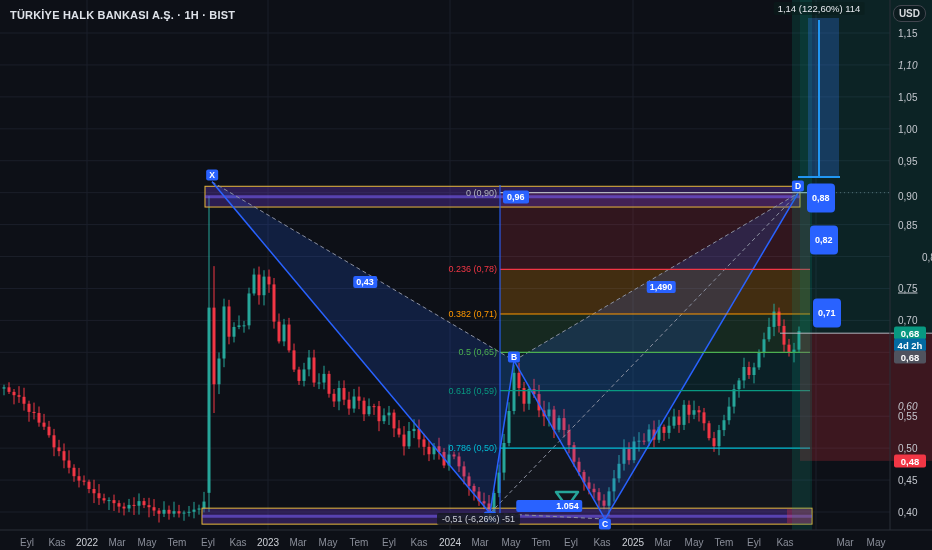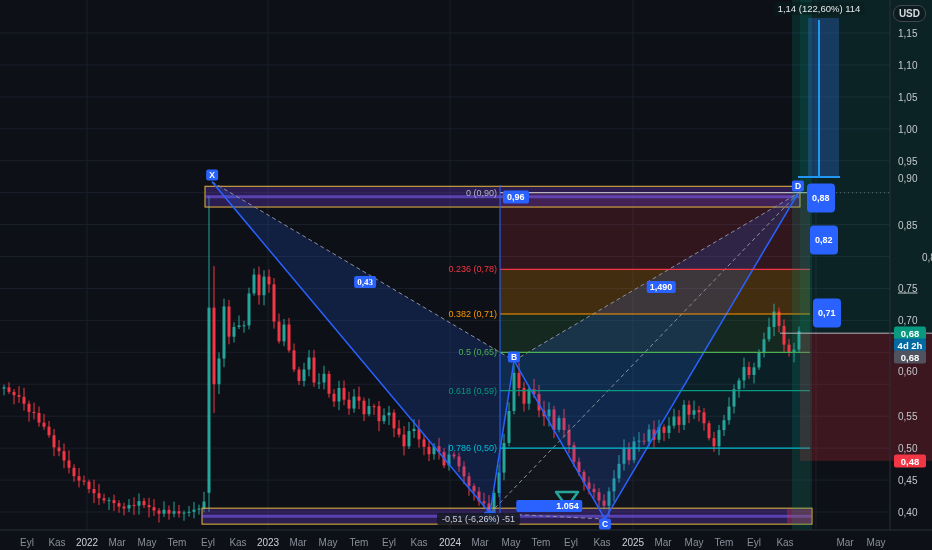--- a/index.html
+++ b/index.html
@@ -427,30 +427,30 @@
         <line x1="798" y1="177" x2="840" y2="177" stroke="#2196f3" stroke-width="2"></line>
       </g>
       <polygon points="556,492 578,492 567,507" fill="none" stroke="#26a69a" stroke-width="2.5" stroke-linejoin="round"></polygon>
       <g>
         <line x1="890" y1="0" x2="890" y2="530" stroke="#2a2e39" stroke-width="1"></line>
         <line x1="0" y1="530" x2="932" y2="530" stroke="#2a2e39" stroke-width="1"></line>
       </g>
     </svg>
   <div id="labels-root" class="abs" style="left:0;top:0;width:932px;height:550px;pointer-events:none;">
       <div class="abs pxlabel" style="top: 33px;">1,15</div>
-      <div class="abs pxlabel" style="top: 64.9335px;">1,10</div>
+      <div class="abs pxlabel" style="top: 64.9335px; font-style: italic;">1,10</div>
       <div class="abs pxlabel" style="top: 96.867px;">1,05</div>
       <div class="abs pxlabel" style="top: 128.8px;">1,00</div>
       <div class="abs pxlabel" style="top: 160.734px;">0,95</div>
-      <div class="abs pxlabel" style="top: 178px;">0,90</div>
+      <div class="abs pxlabel" style="top: 196px;">0,90</div>
       <div class="abs pxlabel" style="top: 224.601px;">0,85</div>
       <div class="abs pxlabel" style="top: 256.534px; padding-left: 24px;">0,80</div>
       <div class="abs pxlabel" style="top: 288.468px; text-decoration: underline;">0,75</div>
       <div class="abs pxlabel" style="top: 320.401px;">0,70</div>
-      <div class="abs pxlabel" style="top: 371px;">0,60</div>
+      <div class="abs pxlabel" style="top: 406px; font-style: italic;">0,60</div>
       <div class="abs pxlabel" style="top: 416.202px;">0,55</div>
       <div class="abs pxlabel" style="top: 448.135px;">0,50</div>
       <div class="abs pxlabel" style="top: 480.069px;">0,45</div>
       <div class="abs pxlabel" style="top: 512.002px;">0,40</div>
       <div class="abs axis-badge" style="top: 333.175px; background: rgb(8, 153, 129);">0,68</div>
       <div class="abs axis-badge" style="top: 345.175px; background: #0369a1;">4d 2h</div>
       <div class="abs axis-badge" style="top: 357.175px; background: rgb(80, 83, 94);">0,68</div>
       <div class="abs axis-badge" style="top: 460.909px; background: rgb(242, 54, 69);">0,48</div>
       <div class="abs txlabel" style="left: 27px;">Eyl</div>
       <div class="abs txlabel" style="left: 57px;">Kas</div>
@@ -485,24 +485,25 @@
       <div class="abs fib-label" style="left: 497px; top: 269.308px; color: rgb(242, 54, 69);">0.236 (0,78)</div>
       <div class="abs fib-label" style="left: 497px; top: 314.015px; color: rgb(255, 152, 0);">0.382 (0,71)</div>
       <div class="abs fib-label" style="left: 497px; top: 352.335px; color: rgb(76, 175, 80);">0.5 (0,65)</div>
       <div class="abs fib-label" style="left: 497px; top: 390.655px; color: rgb(8, 153, 129);">0.618 (0,59)</div>
       <div class="abs fib-label" style="left: 497px; top: 448.135px; color: rgb(0, 188, 212);">0.786 (0,50)</div>
       <div class="abs pt-badge" style="left: 212px; top: 174.81px;">X</div>
       <div class="abs pt-badge" style="left: 490px; top: 517.28px;">A</div>
       <div class="abs pt-badge" style="left: 514px; top: 356.638px;">B</div>
       <div class="abs pt-badge" style="left: 605px; top: 524.028px;">C</div>
       <div class="abs pt-badge" style="left: 798px; top: 186.306px;">D</div>
-      <div class="abs ratio-badge" style="left: 365px; top: 282px; font-family: Liberation Serif, serif;">0,43</div>
+      <div class="abs ratio-badge" style="left: 365px; top: 282px;">0,43</div>
       <div class="abs ratio-badge" style="left: 549px; top: 506px; padding-left: 40px;">1.054</div>
       <div class="abs ratio-badge" style="left: 661px; top: 287px;">1,490</div>
       <div class="abs pl-badge rect" style="left: 503px; top: 197px;">0,96</div>
       <div class="abs pl-badge" style="left: 807px; top: 198px;">0,88</div>
       <div class="abs pl-badge" style="left: 810px; top: 240px;">0,82</div>
       <div class="abs pl-badge" style="left: 813px; top: 313px;">0,71</div>
     </div>
+  <div id="symbol-title" class="abs">TÜRKİYE HALK BANKASI A.Ş. · 1H · BIST</div>
   <div id="range-label" class="abs">1,14 (122,60%) 114</div>
   <div id="currency-button" class="abs">USD</div>
   <div id="measure-tooltip" class="abs">-0,51 (-6,26%) -51</div>
 </div>
 
 </body></html>

